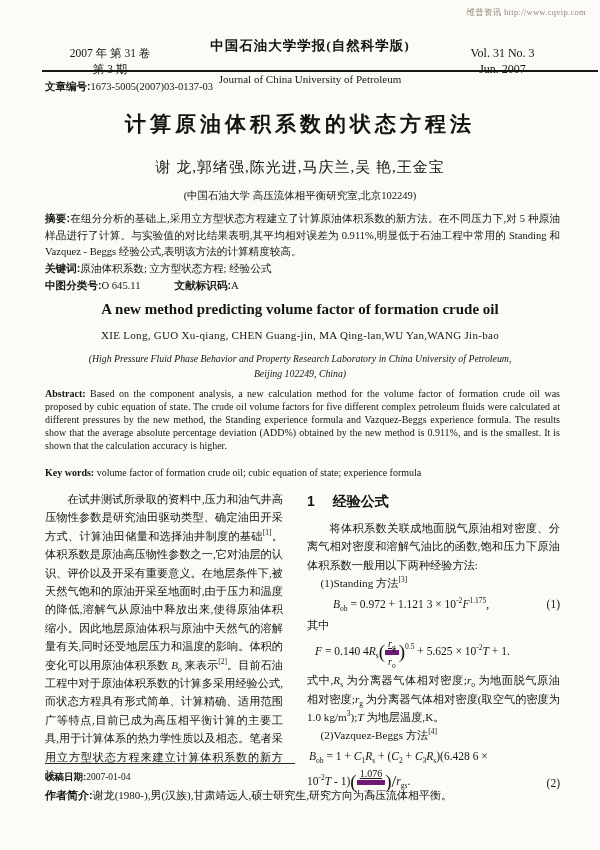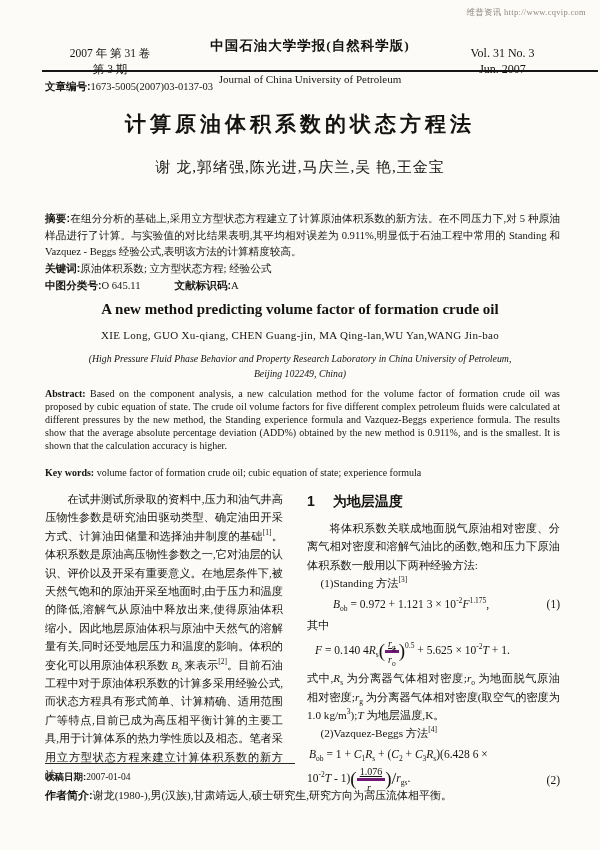--- a/index.html
+++ b/index.html
@@ -58,21 +58,21 @@
   .indent { text-indent:2em; }
   .m-label { text-indent:1.2em; margin-top:1px; }
 
   .eq { font-size:11.5px; margin:3px 0; }
   .eq .v { font-style:italic; }
   .eq-row { display:flex; justify-content:space-between; align-items:center; }
   .eq1-left { margin-left:26px; }
   .eqF { margin:4px 0 4px 8px; }
   .eq2a { margin-left:2px; }
   .frac { display:inline-block; vertical-align:middle; text-align:center; font-size:10px; line-height:11px; }
-  .frac .num { display:block; padding:0 3px 1px 3px; border-bottom:3px solid #701a75;text-decoration:underline; }
+  .frac .num { display:block; padding:0 3px 1px 3px; border-bottom:5px solid #701a75;text-decoration:underline; }
   .frac .den { display:block; padding:1px 3px 0 3px; }
   .bigp { font-size:19px; vertical-align:middle; font-weight:normal; }
   .bigslash { font-size:17px; vertical-align:middle; }
   .pexp { position:relative; top:-7px; font-size:7.5px; font-style:normal; }
   .note { text-align:justify; }
 
   .foot-rule { top:763px; left:45px; width:250px; height:1.2px; background:#2a2a2a; }
   .foot-received { top:771px; left:45px; font-size:9.5px; }
   .foot-bio { top:788px; left:45px; width:515px; font-size:11px; }
 </style>
@@ -99,20 +99,21 @@
   </div>
 
   <div class="abs rule"></div>
 
   <div class="abs article-id">
     <span class="b sans">文章编号:</span><span>1673-5005(2007)03-0137-03</span>
   </div>
 
   <div class="abs ctr title-cn sans">计算原油体积系数的状态方程法</div>
   <div class="abs ctr authors-cn">谢  龙,郭绪强,陈光进,马庆兰,吴  艳,王金宝</div>
+  <div class="abs ctr aff-cn">(中国石油大学 高压流体相平衡研究室,北京102249)</div>
 
   <div class="abs abs-cn just">
     <span class="b sans">摘要:</span><span>在组分分析的基础上,采用立方型状态方程建立了计算原油体积系数的新方法。在不同压力下,对 5 种原油样品进行了计算。与实验值的对比结果表明,其平均相对误差为 0.911%,明显低于石油工程中常用的 Standing 和 Vazquez - Beggs 经验公式,表明该方法的计算精度较高。</span>
   </div>
   <div class="abs kw-cn">
     <span class="b sans">关键词:</span><span>原油体积系数; 立方型状态方程; 经验公式</span>
   </div>
   <div class="abs clc">
     <span class="b sans">中图分类号:</span><span>O 645.11</span><span class="gap"></span><span class="b sans">文献标识码:</span><span>A</span>
   </div>
@@ -130,21 +131,21 @@
   </div>
 
   <div class="abs columns">
 
     <div class="col-left just">
       <p><span>在试井测试所录取的资料中,压力和油气井高压物性参数是研究油田驱动类型、确定油田开采方式、计算油田储量和选择油井制度的基础</span><sup class="ref">[1]</sup><span>。体积系数是原油高压物性参数之一,它对油层的认识、评价以及开采有重要意义。在地层条件下,被天然气饱和的原油开采至地面时,由于压力和温度的降低,溶解气从原油中释放出来,使得原油体积缩小。因此地层原油体积与原油中天然气的溶解量有关,同时还受地层压力和温度的影响。体积的变化可以用原油体积系数 </span><span class="i">B</span><sub>o</sub><span> 来表示</span><sup class="ref">[2]</sup><span>。目前石油工程中对于原油体积系数的计算多采用经验公式,而状态方程具有形式简单、计算精确、适用范围广等特点,目前已成为高压相平衡计算的主要工具,用于计算体系的热力学性质以及相态。笔者采用立方型状态方程来建立计算体积系数的新方法。</span></p>
     </div>
 
     <div class="col-right">
       <div class="sec-head sans">
-        <span class="num">1</span><span>为地层温度</span>
+        <span class="num">1</span><span>经验公式</span>
       </div>
       <p class="indent just">将体积系数关联成地面脱气原油相对密度、分离气相对密度和溶解气油比的函数,饱和压力下原油体积系数一般用以下两种经验方法:</p>
       <p class="m-label"><span>(1)Standing 方法</span><sup class="ref">[3]</sup></p>
 
       <div class="eq eq-row">
         <span class="eq1-left"><span class="v">B</span><sub>ob</sub><span> = 0.972 + 1.121 3 × 10</span><sup>-2</sup><span class="v">F</span><sup>1.175</sup><span>,</span></span>
         <span>(1)</span>
       </div>
 
       <p>其中</p>

